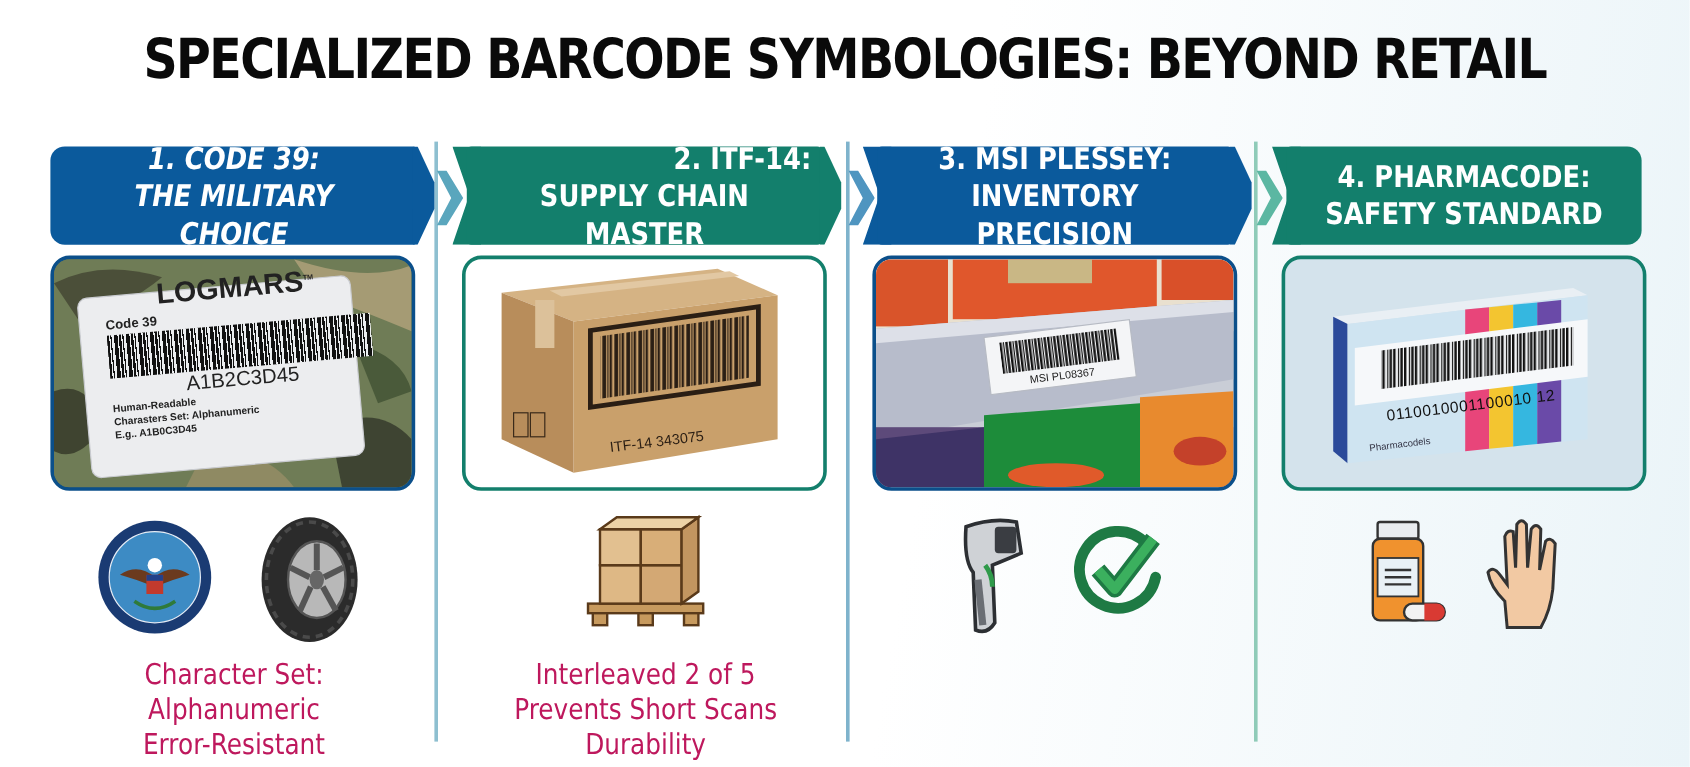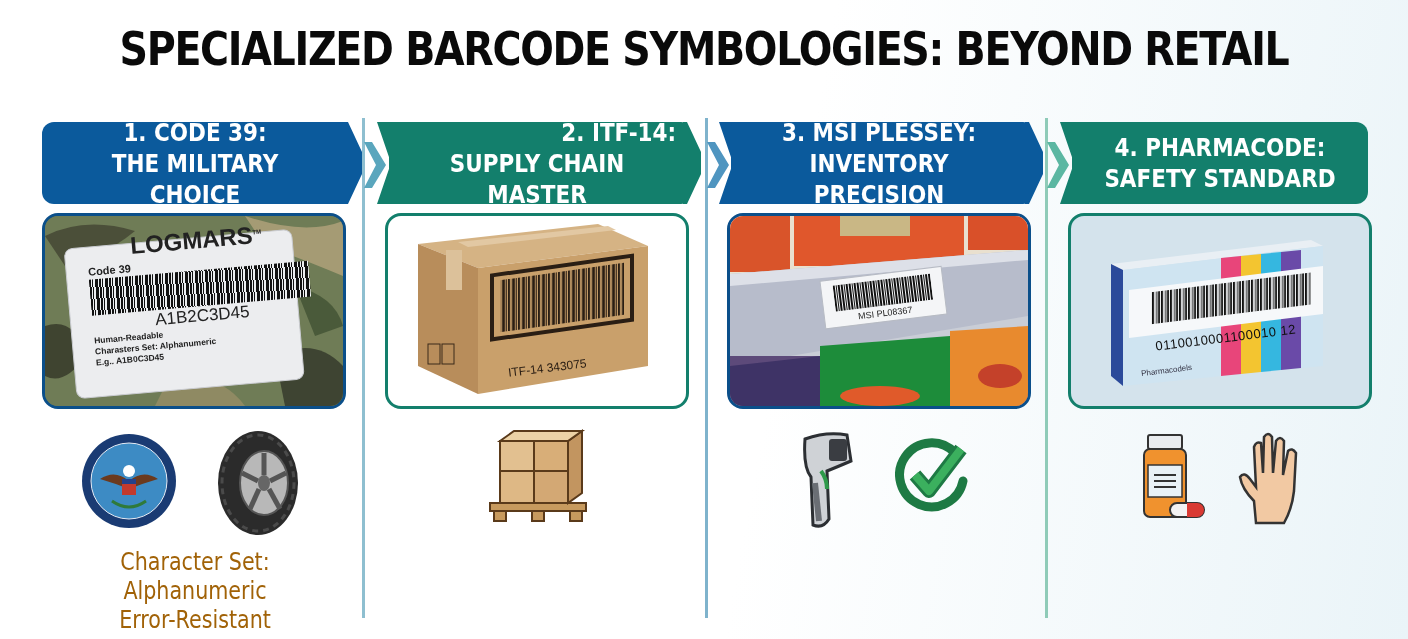--- a/index.html
+++ b/index.html
@@ -41,21 +41,21 @@
   .banner-point {
     position: absolute; top: 4px; width: 24px; height: 82px;
   }
   .frame {
     position: absolute; left: 0; top: 95px; width: 304px; height: 196px;
     border: 3px solid; border-radius: 16px; overflow: hidden;
   }
   .icons { position: absolute; top: 305px; left: 0; width: 320px; height: 115px; }
   .desc {
     position: absolute; top: 430px; left: -20px; width: 346px;
-    text-align: center; color: #a16207;
+    text-align: center; color: #be185d;
     font-family: "DejaVu Sans", sans-serif;
     font-size: 24px; line-height: 29px;
   }
   .desc div { transform: scaleX(0.86); }
   .blue { background: #0b5a9c; }
   .green { background: #137f6c; }
 </style>
 </head>
 <body>
 
@@ -69,21 +69,21 @@
     <polygon points="0,0 8,0 22,23 8,46 0,46 12,23" fill="#5aa6bd"></polygon>
   </svg>
 <svg class="chev" style="left:707px;" viewBox="0 0 22 46">
     <polygon points="0,0 8,0 22,23 8,46 0,46 12,23" fill="#4f95c0"></polygon>
   </svg>
 <svg class="chev" style="left:1047px;" viewBox="0 0 22 46">
     <polygon points="0,0 8,0 22,23 8,46 0,46 12,23" fill="#5bb7a2"></polygon>
   </svg>
 
 <section class="col" style="left:42px;">
-  <div class="banner blue" style="border-radius:12px 4px 4px 12px;">
+  <div class="banner blue" style="border-radius:12px 4px 4px 12px;font-style:italic;">
     <span>1. CODE 39:</span>
     <span>THE MILITARY CHOICE</span>
   </div>
   <svg class="banner-point" style="left:302px;" viewBox="0 0 24 82">
       <polygon points="0,0 4,0 18,30 18,52 4,82 0,82" fill="#0b5a9c"></polygon>
     </svg>
 
   <div class="frame" style="border-color:#0b4f8a;background:#6b7a55;">
     <svg width="298" height="190" viewBox="0 0 298 190">
       <rect width="298" height="190" fill="#6f7c56"></rect>
@@ -190,20 +190,25 @@
         <rect x="18" y="44" width="34" height="32" fill="#deb885"></rect>
         <rect x="52" y="44" width="34" height="32" fill="#d3a874"></rect>
         <rect x="18" y="14" width="34" height="30" fill="#e2c090"></rect>
         <rect x="52" y="14" width="34" height="30" fill="#d8ae78"></rect>
         <polygon points="86,14 100,4 100,66 86,76" fill="#c29560"></polygon>
         <polygon points="18,14 32,4 100,4 86,14" fill="#ecd2a6"></polygon>
       </g>
     </svg>
   </div>
 
+  <div class="desc">
+    <div>Interleaved 2 of 5</div>
+    <div>Prevents Short Scans</div>
+    <div>Durability</div>
+  </div>
 </section>
 
 <section class="col" style="left:727px;">
   <svg class="banner-point" style="left:-8px;" viewBox="0 0 24 82">
       <polygon points="0,0 24,0 24,82 0,82 14,41" fill="#0b5a9c"></polygon>
     </svg>
   <div class="banner blue" style="left:4px;width:296px;border-radius:4px;text-align:center;">
     <span>3. MSI PLESSEY:</span>
     <span>INVENTORY PRECISION</span>
   </div>

